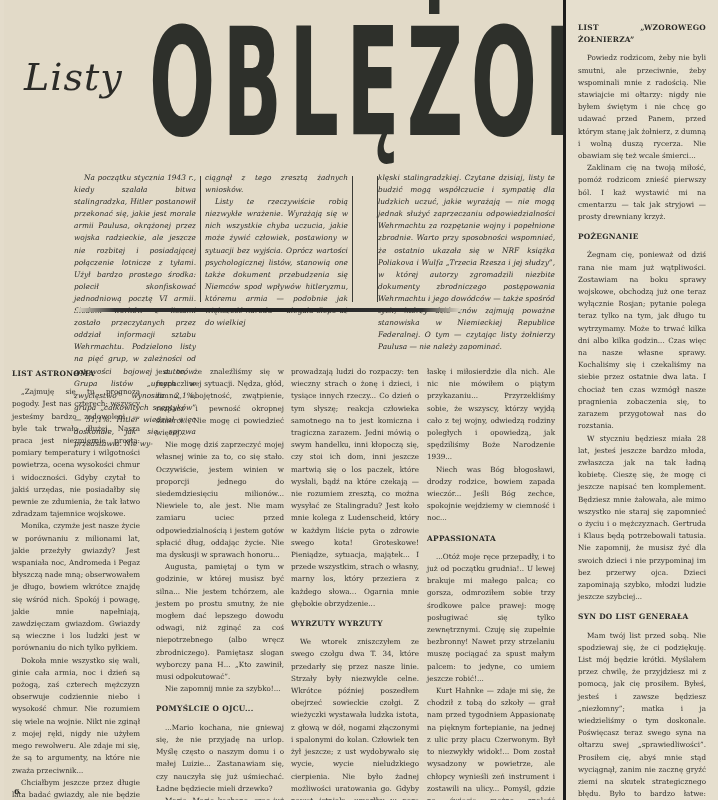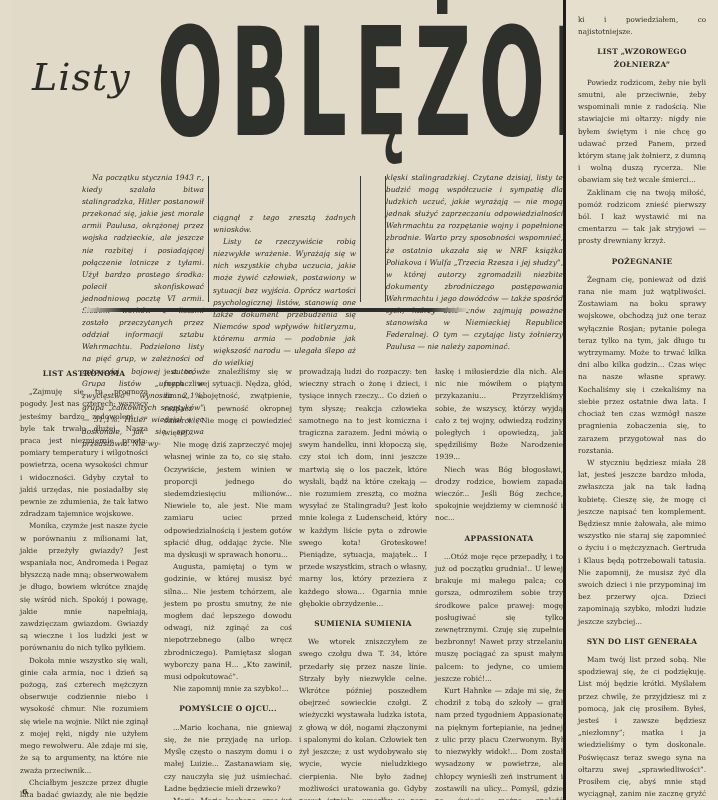--- a/index.html
+++ b/index.html
@@ -1,47 +1,47 @@
 <!DOCTYPE html>
 <html><head>
 <meta charset="utf-8">
 <style>
   html,body{margin:0;padding:0;}
   body{width:718px;height:800px;overflow:hidden;background:#4a4538;font-family:"DejaVu Serif",serif;}
   .page{position:absolute;left:0;top:0;width:718px;height:800px;background:#e4dccb;}
-  .page-left{position:absolute;left:12px;top:0;width:560px;height:800px;background:#e2dac8;}
+  .page-left{position:absolute;left:4px;top:0;width:560px;height:800px;background:#e2dac8;}
   .page-right{position:absolute;left:563px;top:0;width:155px;height:800px;background:#e6dfce;border-left:3px solid #1c1c1c;}
   .head{position:absolute;left:0;top:0;width:560px;height:160px;}
   .listy{position:absolute;left:20px;top:55px;font-family:"DejaVu Serif",serif;font-style:italic;font-size:38px;color:#2b2b28;letter-spacing:1px;}
   .big-title{position:absolute;left:145px;top:8px;font-family:"DejaVu Sans",sans-serif;font-weight:bold;font-size:150px;line-height:150px;color:#2e302b;transform:scaleX(0.52);transform-origin:left top;letter-spacing:14px;white-space:nowrap;}
   .intro{position:absolute;top:172px;font-family:"DejaVu Serif",serif;font-style:italic;font-size:7.4px;line-height:12.1px;color:#2a2a26;text-align:justify;}
   .intro p{margin:0;text-indent:10px;}
   .vrule{position:absolute;width:1px;background:#3a3a35;}
   .divider{position:absolute;left:72px;top:308px;width:385px;height:4px;background:linear-gradient(90deg,#e2dac8 0%,#333 10%,#222 50%,#333 90%,#e2dac8 100%);border-radius:2px;}
   .col{position:absolute;font-family:"DejaVu Serif",serif;font-size:7.2px;line-height:12.2px;color:#2c2c28;text-align:justify;}
   .col p{margin:0;text-indent:9px;}
-  .col h3{margin:8px 0 6px 0;text-align:center;font-size:7.4px;font-weight:bold;letter-spacing:0.3px;}
+  .col h3{margin:8px 0 6px 0;font-size:7.4px;font-weight:bold;letter-spacing:0.3px;}
   .pagenum{position:absolute;left:10px;top:786px;font-size:8px;font-weight:bold;color:#2a2a26;}
 </style>
 </head>
 <body>
 
 <div class="page">
   <div class="page-left">
 
     <div class="head">
       <div class="listy">Listy</div>
       <div class="big-title">OBLĘŻONYCH</div>
     </div>
 
     <div class="intro" style="left:70px;width:122px;">
       <p>Na początku stycznia 1943 r., kiedy szalała bitwa stalingradzka, Hitler postanowił przekonać się, jakie jest morale armii Paulusa, okrążonej przez wojska radzieckie, ale jeszcze nie rozbitej i posiadającej połączenie lotnicze z tyłami. Użył bardzo prostego środka: polecił skonfiskować jednodniową pocztę VI armii. Siedem worków z listami zostało przeczytanych przez oddział informacji sztabu Wehrmachtu. Podzielono listy na pięć grup, w zależności od gotowości bojowej autorów. Grupa listów „ufnych w zwycięstwo” wynosiła 2,1%, grupa „całkowitych sceptyków” — 51,1%. Hitler wiedział więc doskonale, jak się sprawa przedstawia. Nie wy-</p>
     </div>
     <div class="vrule" style="left:196px;top:176px;height:126px;"></div>
-    <div class="intro" style="left:201px;width:143px;margin-top:40px;">
+    <div class="intro" style="left:201px;width:143px;">
       <p style="text-indent:0">ciągnął z tego zresztą żadnych wniosków.</p>
       <p>Listy te rzeczywiście robią niezwykłe wrażenie. Wyrażają się w nich wszystkie chyba uczucia, jakie może żywić człowiek, postawiony w sytuacji bez wyjścia. Oprócz wartości psychologicznej listów, stanowią one także dokument przebudzenia się Niemców spod wpływów hitleryzmu, któremu armia — podobnie jak większość narodu — ulegała ślepo aż do wielkiej</p>
     </div>
     <div class="vrule" style="left:348px;top:176px;height:126px;"></div>
     <div class="intro" style="left:374px;width:177px;">
       <p style="text-indent:0">klęski stalingradzkiej. Czytane dzisiaj, listy te budzić mogą współczucie i sympatię dla ludzkich uczuć, jakie wyrażają — nie mogą jednak służyć zaprzeczaniu odpowiedzialności Wehrmachtu za rozpętanie wojny i popełnione zbrodnie. Warto przy sposobności wspomnieć, że ostatnio ukazała się w NRF książka Poliakova i Wulfa „Trzecia Rzesza i jej słudzy”, w której autorzy zgromadzili niezbite dokumenty zbrodniczego postępowania Wehrmachtu i jego dowódców — także spośród tych, którzy dziś znów zajmują poważne stanowiska w Niemieckiej Republice Federalnej. O tym — czytając listy żołnierzy Paulusa — nie należy zapominać.</p>
     </div>
     <div class="vrule" style="left:373px;top:176px;height:126px;"></div>
 
     <div class="divider"></div>
@@ -61,40 +61,39 @@
       <p>Augusta, pamiętaj o tym w godzinie, w której musisz być silna... Nie jestem tchórzem, ale jestem po prostu smutny, że nie mogłem dać lepszego dowodu odwagi, niż zginąć za coś niepotrzebnego (albo wręcz zbrodniczego). Pamiętasz slogan wyborczy pana H... „Kto zawinił, musi odpokutować”.</p>
       <p>Nie zapomnij mnie za szybko!...</p>
       <h3>POMYŚLCIE O OJCU...</h3>
       <p>...Mario kochana, nie gniewaj się, że nie przyjadę na urlop. Myślę często o naszym domu i o małej Luizie... Zastanawiam się, czy nauczyła się już uśmiechać. Ładne będziecie mieli drzewko?</p>
       <p>Mario, Mario kochana, czas już powiedzieć ci prawdę: szef zapowiedział, że ten list będzie ostatni, ponieważ żaden samolot już nie wróci. Nie umiem cię okłamywać... Nigdy już nie będzie urlopu...</p>
 
     </div>
 
     <div class="col" style="left:287px;top:366px;width:128px;">
       <p style="text-indent:0">prowadzają ludzi do rozpaczy: ten wieczny strach o żonę i dzieci, i tysiące innych rzeczy... Co dzień o tym słyszę; reakcja człowieka samotnego na to jest komiczna i tragiczna zarazem. Jedni mówią o swym handelku, inni kłopoczą się, czy stoi ich dom, inni jeszcze martwią się o los paczek, które wysłali, bądź na które czekają — nie rozumiem zresztą, co można wysyłać ze Stalingradu? Jest koło mnie kolega z Ludenscheid, który w każdym liście pyta o zdrowie swego kota! Groteskowe! Pieniądze, sytuacja, majątek... I przede wszystkim, strach o własny, marny los, który przeziera z każdego słowa... Ogarnia mnie głębokie obrzydzenie...</p>
-      <h3>SUMIENIA SUMIENIA</h3>
+      <h3>WYRZUTY WYRZUTY</h3>
       <p>We wtorek zniszczyłem ze swego czołgu dwa T. 34, które przedarły się przez nasze linie. Strzały były niezwykle celne. Wkrótce później poszedłem obejrzeć sowieckie czołgi. Z wieżyczki wystawała ludzka istota, z głową w dół, nogami złączonymi i spalonymi do kolan. Człowiek ten żył jeszcze; z ust wydobywało się wycie, wycie nieludzkiego cierpienia. Nie było żadnej możliwości uratowania go. Gdyby nawet istniała, umarłby w parę godzin później. Dobiłem go natychmiast. Zacząłem wtedy płakać i od trzech nocy płaczę nad tym rosyjskim żołnierzem, którego zabiłem... Wstrząsnęły mną krzyże na grobach na zawsze milczących towarzyszy, które stoją przed Gumrakiem. Boję się, że nigdy nie zaznam spokojnego snu, nawet jeśli wrócę do was, kochani... Moje życie stało się nonsensem.</p>
 
     </div>
 
     <div class="col" style="left:423px;top:366px;width:128px;">
       <p style="text-indent:0">łaskę i miłosierdzie dla nich. Ale nic nie mówiłem o piątym przykazaniu... Przyrzekliśmy sobie, że wszyscy, którzy wyjdą cało z tej wojny, odwiedzą rodziny poległych i opowiedzą, jak spędziliśmy Boże Narodzenie 1939...</p>
       <p>Niech was Bóg błogosławi, drodzy rodzice, bowiem zapada wieczór... Jeśli Bóg zechce, spokojnie wejdziemy w ciemność i noc...</p>
       <h3>APPASSIONATA</h3>
       <p>...Otóż moje ręce przepadły, i to już od początku grudnia!.. U lewej brakuje mi małego palca; co gorsza, odmroziłem sobie trzy środkowe palce prawej: mogę posługiwać się tylko zewnętrznymi. Czuję się zupełnie bezbronny! Nawet przy strzelaniu muszę pociągać za spust małym palcem: to jedyne, co umiem jeszcze robić!...</p>
       <p>Kurt Hahnke — zdaje mi się, że chodził z tobą do szkoły — grał nam przed tygodniem Appasionatę na pięknym fortepianie, na jednej z ulic przy placu Czerwonym. Był to niezwykły widok!... Dom został wysadzony w powietrze, ale chłopcy wynieśli zeń instrument i zostawili na ulicy... Pomyśl, gdzie na świecie można znaleźć fortepian na ulicy?... Tak więc — Kurt grał wspaniale... Niedługo ma wrócić na linię.</p>
 
     </div>
 
     <div class="pagenum">6</div>
   </div>
 
   <div class="page-right">
     <div class="col" style="left:12px;top:14px;width:128px;">
-      <p style="text-indent:0">ki i powiedziałem, co najistotniejsze.</p>
       <h3>LIST „WZOROWEGO ŻOŁNIERZA”</h3>
       <p>Powiedz rodzicom, żeby nie byli smutni, ale przeciwnie, żeby wspominali mnie z radością. Nie stawiajcie mi ołtarzy: nigdy nie byłem świętym i nie chcę go udawać przed Panem, przed którym stanę jak żołnierz, z dumną i wolną duszą rycerza. Nie obawiam się też wcale śmierci...</p>
       <p>Zaklinam cię na twoją miłość, pomóż rodzicom znieść pierwszy ból. I każ wystawić mi na cmentarzu — tak jak stryjowi — prosty drewniany krzyż.</p>
       <h3>POŻEGNANIE</h3>
       <p>Żegnam cię, ponieważ od dziś rana nie mam już wątpliwości. Zostawiam na boku sprawy wojskowe, obchodzą już one teraz wyłącznie Rosjan; pytanie polega teraz tylko na tym, jak długo tu wytrzymamy. Może to trwać kilka dni albo kilka godzin... Czas więc na nasze własne sprawy. Kochaliśmy się i czekaliśmy na siebie przez ostatnie dwa lata. I chociaż ten czas wzmógł nasze pragnienia zobaczenia się, to zarazem przygotował nas do rozstania.</p>
       <p>W styczniu będziesz miała 28 lat, jesteś jeszcze bardzo młoda, zwłaszcza jak na tak ładną kobietę. Cieszę się, że mogę ci jeszcze napisać ten komplement. Będziesz mnie żałowała, ale mimo wszystko nie staraj się zapomnieć o życiu i o mężczyznach. Gertruda i Klaus będą potrzebowali tatusia. Nie zapomnij, że musisz żyć dla swoich dzieci i nie przypominaj im bez przerwy ojca. Dzieci zapominają szybko, młodzi ludzie jeszcze szybciej...</p>
       <h3>SYN DO LIST GENERAŁA</h3>
       <p>Mam twój list przed sobą. Nie spodziewaj się, że ci podziękuję. List mój będzie krótki. Myślałem przez chwilę, że przyjdziesz mi z pomocą, jak cię prosiłem. Byłeś, jesteś i zawsze będziesz „niezłomny”; matka i ja wiedzieliśmy o tym doskonale. Poświęcasz teraz swego syna na ołtarzu swej „sprawiedliwości”. Prosiłem cię, abyś mnie stąd wyciągnął, zanim nie zacznę gryźć ziemi na skutek strategicznego błędu. Było to bardzo łatwe: wystarczyło małe słówko. Nie zmieniłeś zdania. „Masz pozostać wierny sztandarowi i zwyciężyć wraz z nim...” — napisałeś. Bardzo dobrze, ojcze.</p>
 
     </div>

